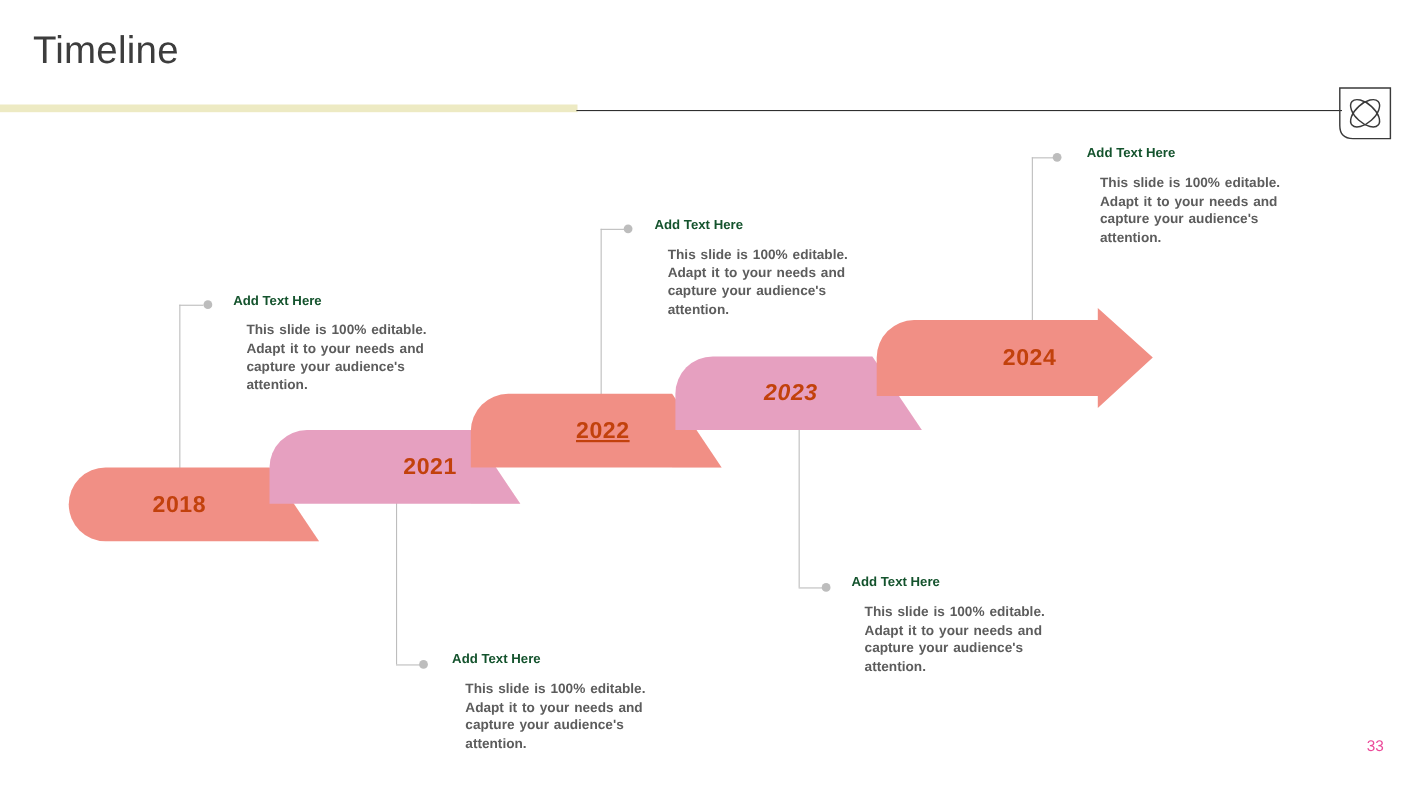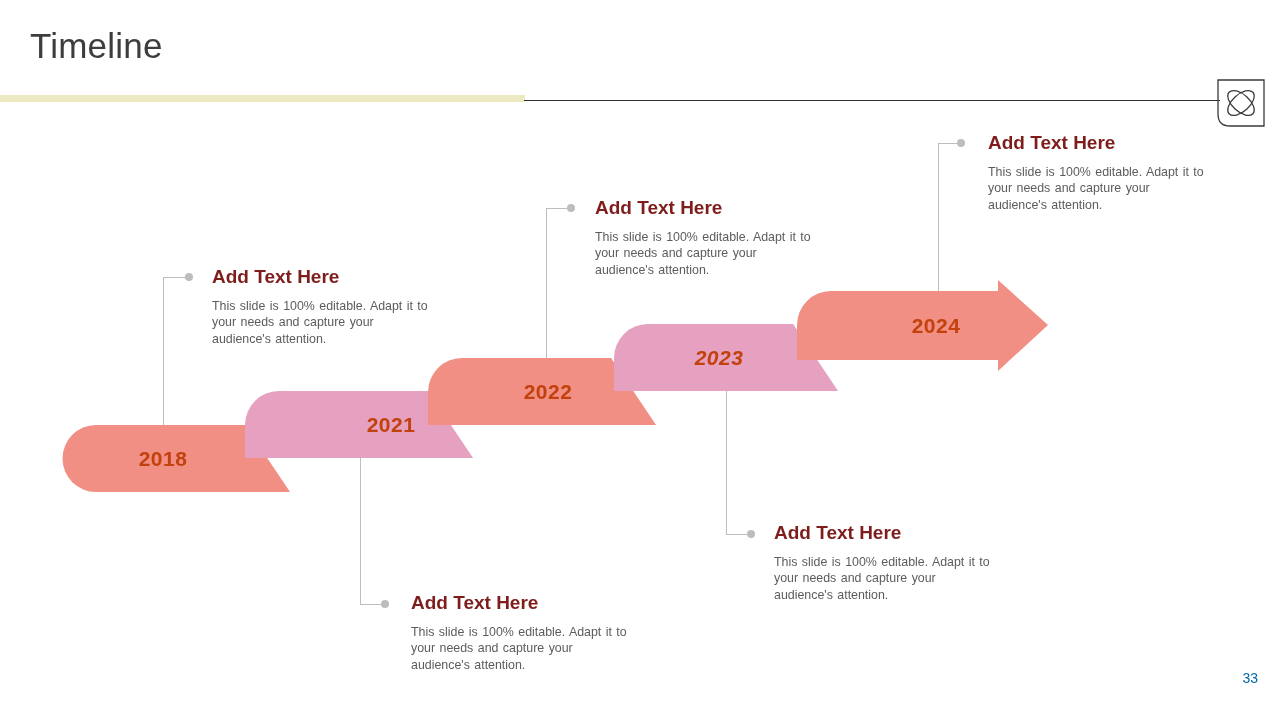--- a/index.html
+++ b/index.html
@@ -25,21 +25,21 @@
   }
   .rule-thin{
     position:absolute;left:524px;top:100px;width:696px;height:1px;
     background:#2f2f2f;
   }
   .deco-icon{
     position:absolute;left:1216px;top:78px;width:50px;height:50px;
   }
   .page-number{
     position:absolute;right:22px;bottom:10px;
-    font-size:14px;color:#0369a1;font-family:"Liberation Sans", sans-serif;
+    font-size:14px;color:#ec4899;font-family:"Liberation Sans", sans-serif;
   }
 
   
   .arrow{position:absolute;}
   .arrow svg{display:block;overflow:visible;}
   .arrow-label{
     position:absolute;
     font-size:21px;font-weight:bold;color:#c2410c;
     letter-spacing:.5px;white-space:nowrap;
     transform:translate(-50%,-50%);
@@ -50,26 +50,27 @@
   .connector .vline{position:absolute;width:1px;background:#bdbdbd;}
   .connector .hline{position:absolute;height:1px;background:#bdbdbd;}
   .connector .dot{
     position:absolute;width:8px;height:8px;border-radius:50%;
     background:#bdbdbd;
   }
 
   
   .textblock{position:absolute;width:225px;}
   .tb-title{
-    font-size:19px;font-weight:bold;color:#7f1d1d;
+    font-size:12px;font-weight:bold;color:#14532d;
     margin:0 0 9px 0;line-height:1.2;white-space:nowrap;
   }
   .tb-body{
-    font-size:12.4px;color:#5c5c5c;line-height:1.32;margin:0;
+    font-size:12.4px;color:#5c5c5c;line-height:1.32;margin:12px;
     word-spacing:1px;
+    font-weight:bold;
   }
 </style>
 </head>
 <body>
 
 <div id="slide">
 
   <div class="page-title">Timeline</div>
   <div class="rule-yellow"></div>
   <div class="rule-thin"></div>
@@ -131,21 +132,21 @@
     </svg>
   </div>
   <div class="arrow-label" style="left:343px;top:425px;margin-left:48px;">2021</div>
 
   <div class="arrow" style="left:428px;top:358px;">
     <svg width="240" height="102" viewBox="0 0 240 102">
       <path d="M183 0 L228 67 L183 67 Z" fill="#FBDFE0"></path>
       <path d="M34 0 H183 L228 67 H0 V34 A34 34 0 0 1 34 0 Z" fill="#F18F85"></path>
     </svg>
   </div>
-  <div class="arrow-label" style="left:548px;top:392px;">2022</div>
+  <div class="arrow-label" style="left:548px;top:392px;text-decoration:underline;">2022</div>
 
   <div class="arrow" style="left:614px;top:324px;">
     <svg width="236" height="102" viewBox="0 0 236 102">
       <path d="M179 0 L224 67 L179 67 Z" fill="#FBDFE0"></path>
       <path d="M34 0 H179 L224 67 H0 V34 A34 34 0 0 1 34 0 Z" fill="#E6A0C0"></path>
     </svg>
   </div>
   <div class="arrow-label" style="left:719px;top:358px;font-style:italic;">2023</div>
 
   <div class="arrow" style="left:797px;top:280px;">

